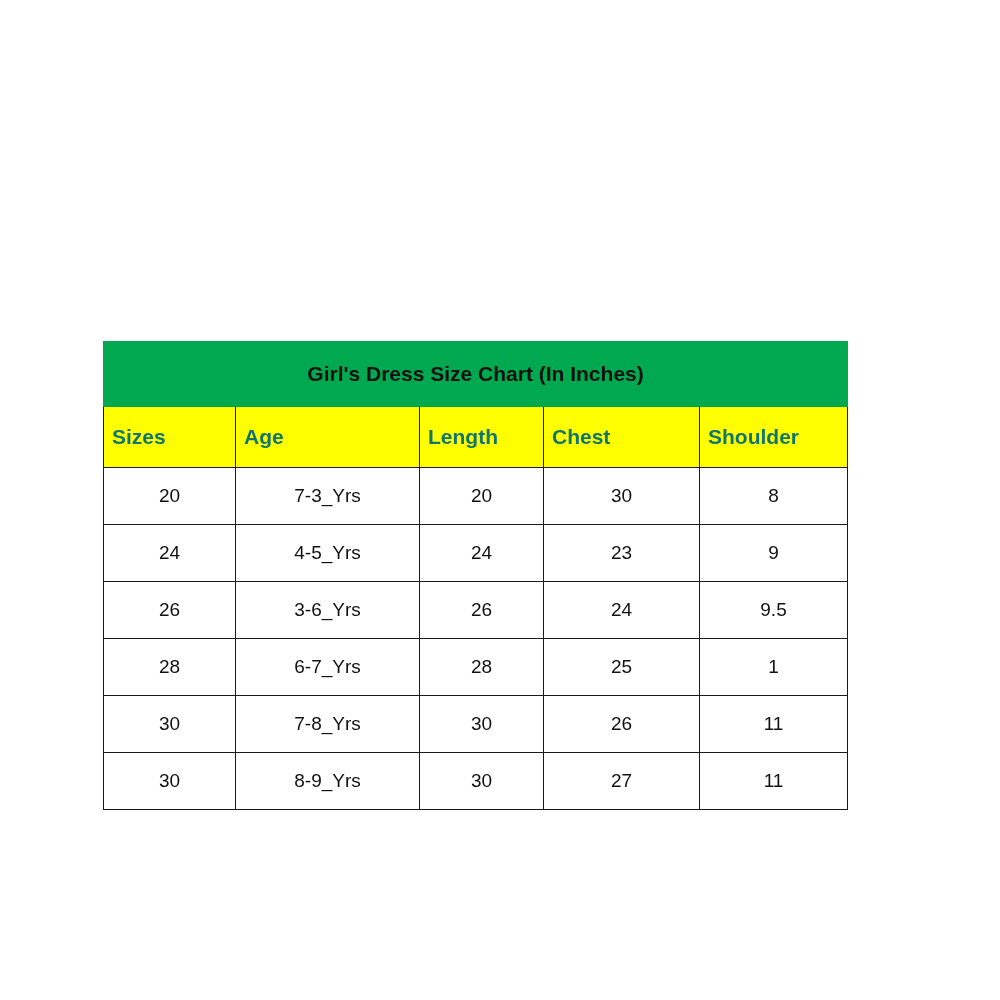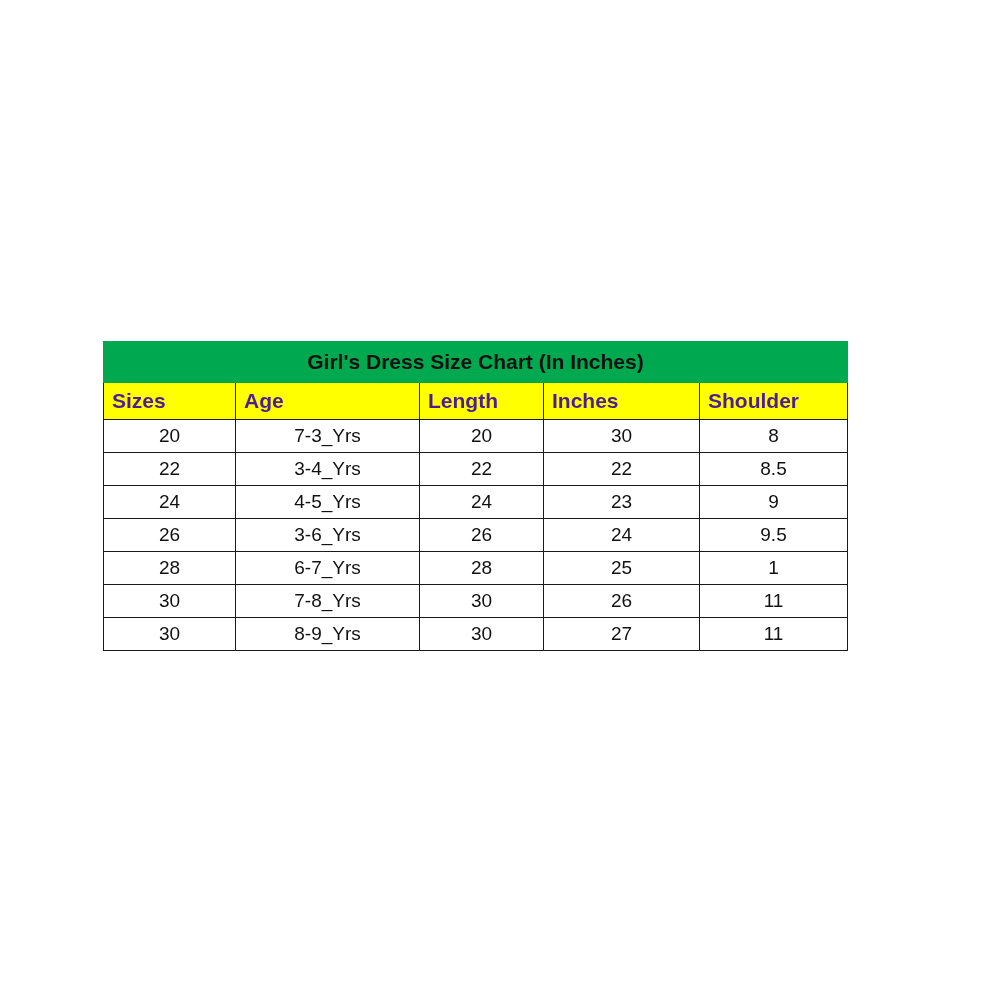--- a/index.html
+++ b/index.html
@@ -20,40 +20,40 @@
     top: 341px;
     width: 744px;
   }
   table.size-chart {
     border-collapse: collapse;
     width: 744px;
     table-layout: fixed;
   }
   table.size-chart td, table.size-chart th {
     border: 1px solid #1a1a1a;
-    padding: 0;
+    padding: 12px;
     font-size: 19px;
     color: #111111;
     height: 32px;
     line-height: 32px;
     vertical-align: middle;
   }
   tr.title-row td {
     background: #00a94f;
     color: #111111;
     font-weight: bold;
     text-align: center;
     font-size: 21px;
     height: 40px;
     line-height: 40px;
     border: 1px solid #00a94f;
   }
   tr.header-row th {
     background: #ffff00;
-    color: #4c1d95;
+    color: #0f766e;
     font-weight: bold;
     text-align: left;
     padding-left: 8px;
     font-size: 21px;
     height: 36px;
     line-height: 36px;
   }
   tr.data-row td {
     text-align: center;
     background: #ffffff;
@@ -77,36 +77,29 @@
       <col class="c-shoulder">
     </colgroup>
     <tbody>
       <tr class="title-row">
         <td colspan="5">Girl's Dress Size Chart (In Inches)</td>
       </tr>
       <tr class="header-row">
         <th>Sizes</th>
         <th>Age</th>
         <th>Length</th>
-        <th>Inches</th>
+        <th>Chest</th>
         <th>Shoulder</th>
       </tr>
       <tr class="data-row">
         <td>20</td>
         <td>7-3_Yrs</td>
         <td>20</td>
         <td>30</td>
         <td>8</td>
-      </tr>
-      <tr class="data-row">
-        <td>22</td>
-        <td>3-4_Yrs</td>
-        <td>22</td>
-        <td>22</td>
-        <td>8.5</td>
       </tr>
       <tr class="data-row">
         <td>24</td>
         <td>4-5_Yrs</td>
         <td>24</td>
         <td>23</td>
         <td>9</td>
       </tr>
       <tr class="data-row">
         <td>26</td>

